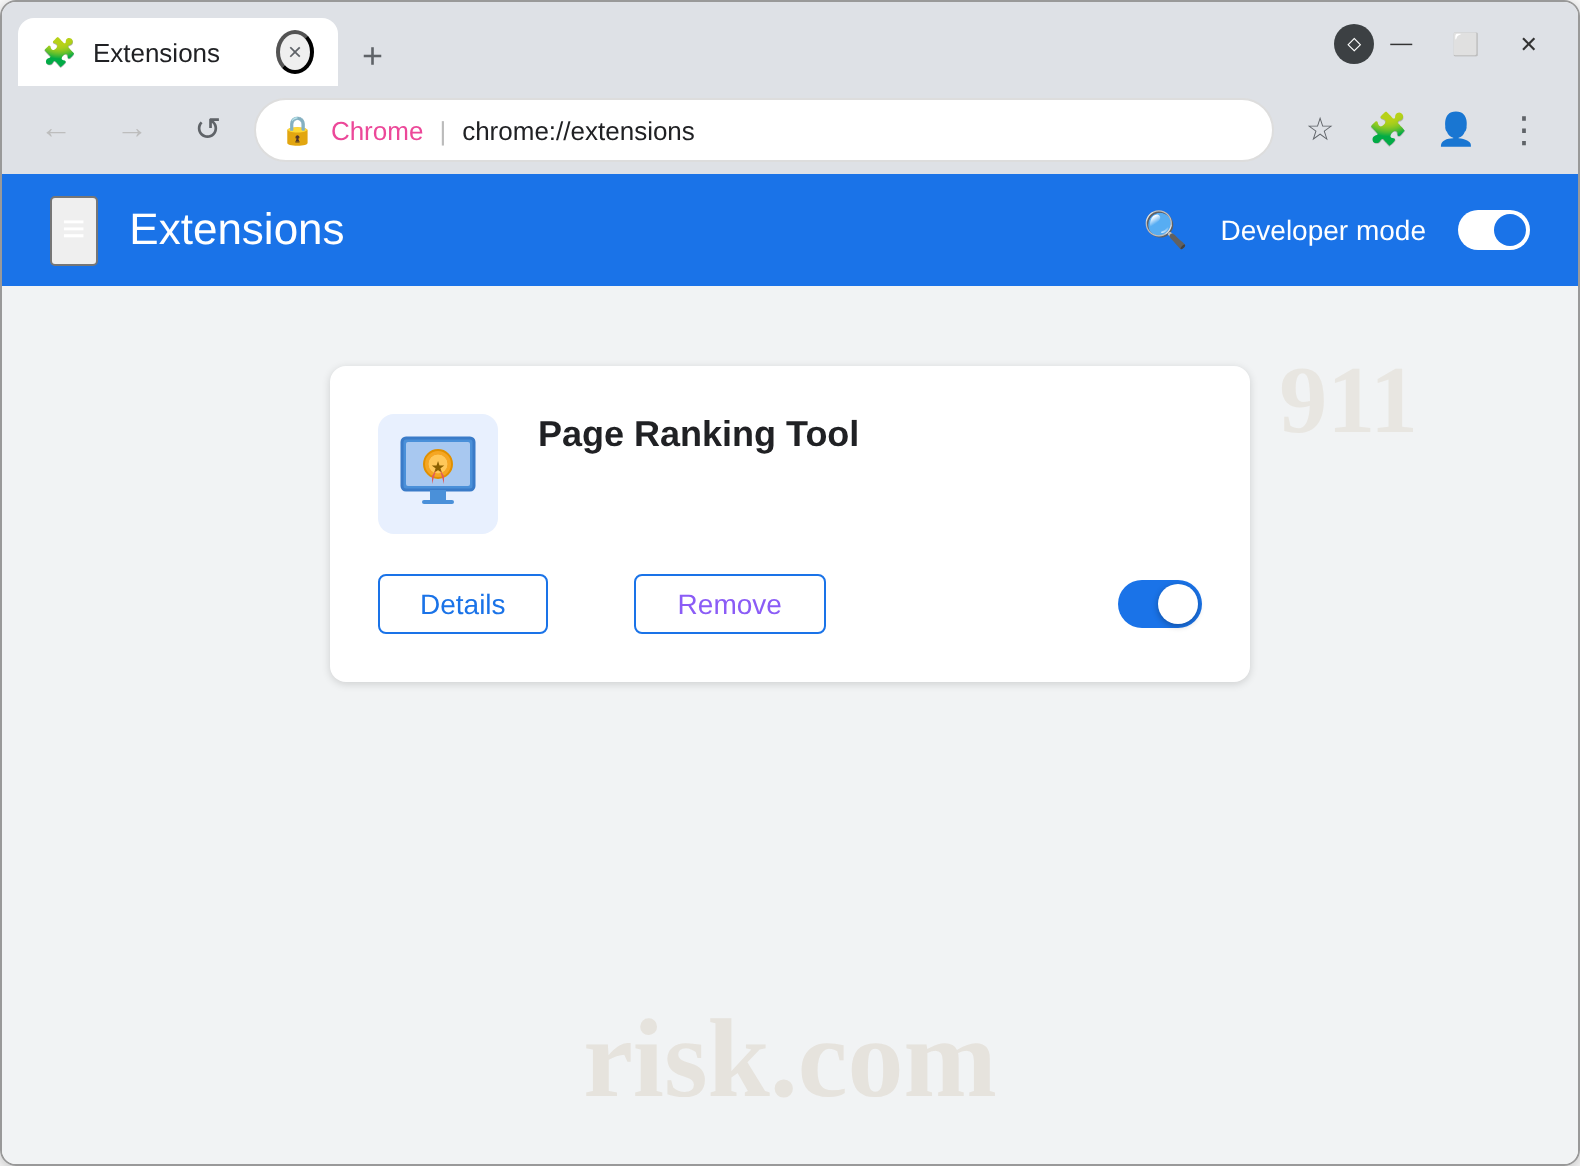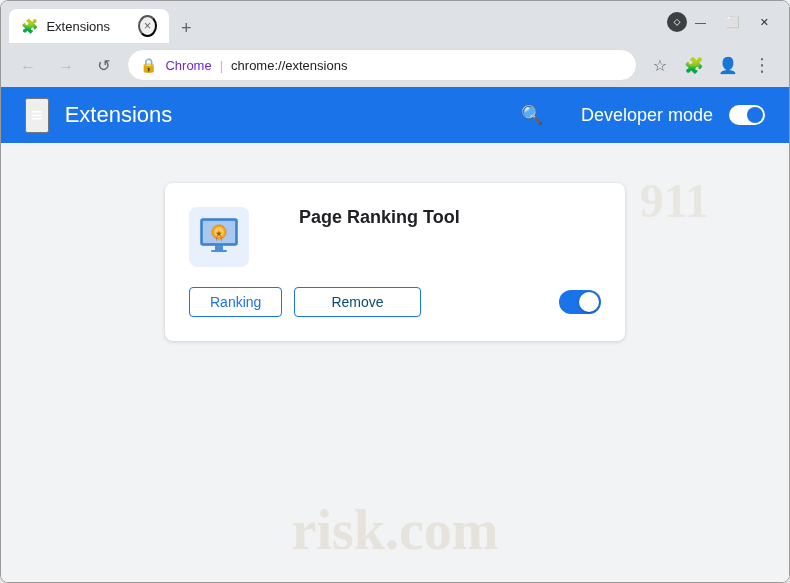--- a/index.html
+++ b/index.html
@@ -19,56 +19,56 @@
     .window-controls { display: flex; align-items: center; gap: 4px; padding-right: 4px; }
     .win-btn { background: none; border: none; font-size: 11px; color: #333; cursor: pointer; padding: 4px 8px; border-radius: 4px; }
     .profile-icon { width: 20px; height: 20px; background: #3c4043; border-radius: 50%; display: flex; align-items: center; justify-content: center; color: white; font-size: 10px; }
 
     
     .address-bar-row { background: #dee1e6; height: 44px; display: flex; align-items: center; padding: 0 12px; gap: 8px; flex-shrink: 0; }
     .nav-btn { background: none; border: none; cursor: pointer; color: #5f6368; font-size: 16px; padding: 4px; border-radius: 50%; width: 30px; height: 30px; display: flex; align-items: center; justify-content: center; }
     .nav-btn.disabled { color: #bdbdbd; cursor: default; }
     .address-bar { flex: 1; background: #fff; border-radius: 20px; height: 32px; display: flex; align-items: center; padding: 0 12px; gap: 8px; border: 1px solid #ddd; }
     .site-icon { font-size: 14px; }
-    .chrome-label { font-size: 13px; color: #6d28d9; }
+    .chrome-label { font-size: 13px; color: #ec4899; }
     .separator { color: #bbb; font-size: 13px; }
     .url-text { font-size: 13px; color: #202124; flex: 1; }
     .address-actions { display: flex; gap: 4px; }
     .addr-icon-btn { background: none; border: none; cursor: pointer; color: #5f6368; font-size: 16px; padding: 4px; border-radius: 50%; width: 30px; height: 30px; display: flex; align-items: center; justify-content: center; }
     .more-menu { background: none; border: none; cursor: pointer; color: #5f6368; font-size: 18px; padding: 4px; border-radius: 50%; }
 
     
     .ext-header { background: #1a73e8; height: 56px; display: flex; align-items: center; padding: 0 24px; gap: 16px; flex-shrink: 0; }
     .hamburger { color: #fff; font-size: 20px; cursor: pointer; padding: 4px; }
     .ext-title { color: #fff; font-size: 22px; font-weight: 400; flex: 1; }
     .header-actions { display: flex; align-items: center; gap: 16px; }
     .search-icon-btn { background: none; border: none; cursor: pointer; color: #fff; font-size: 18px; }
-    .dev-mode-label { color: #fff; font-size: 18px; margin-left: 21px; }
+    .dev-mode-label { color: #fff; font-size: 14px; }
     .toggle { width: 36px; height: 20px; background: #fff; border-radius: 10px; position: relative; cursor: pointer; }
     .toggle-knob { width: 16px; height: 16px; background: #1a73e8; border-radius: 50%; position: absolute; top: 2px; right: 2px; }
 
     
     .main-content { background: #f1f3f4; flex: 1; display: flex; align-items: flex-start; justify-content: center; padding: 40px 20px; position: relative; overflow: hidden; }
 
     
     .watermark { position: absolute; bottom: 20px; left: 50%; transform: translateX(-50%); font-size: 56px; font-weight: bold; color: rgba(200, 180, 150, 0.25); white-space: nowrap; font-family: serif; pointer-events: none; }
     .watermark-top { position: absolute; top: 30px; right: 80px; font-size: 48px; font-weight: bold; color: rgba(200, 180, 150, 0.2); font-family: serif; pointer-events: none; }
 
     
     .ext-card { background: #fff; border-radius: 8px; box-shadow: 0 1px 4px rgba(0,0,0,0.15); padding: 24px; width: 460px; position: relative; z-index: 1; }
     .card-top { display: flex; gap: 20px; margin-bottom: 20px; }
     .ext-icon-container { flex-shrink: 0; }
     .ext-icon { width: 60px; height: 60px; background: #e8f0fe; border-radius: 8px; display: flex; align-items: center; justify-content: center; }
     .ext-icon svg { width: 48px; height: 48px; }
     .card-info { flex: 1; }
-    .ext-name { font-size: 18px; font-weight: 600; color: #202124; margin-bottom: 8px; margin-left: 30px; }
+    .ext-name { font-size: 18px; font-weight: 600; color: #202124; margin-bottom: 8px; }
     .ext-desc { font-size: 14px; color: #5f6368; line-height: 1.5; }
     .card-actions { display: flex; align-items: center; gap: 12px; }
     .btn-details { background: #fff; border: 1px solid #1a73e8; color: #1a73e8; padding: 6px 20px; border-radius: 4px; font-size: 14px; cursor: pointer; }
-    .btn-remove { background: #fff; border: 1px solid #1a73e8; color: #0c4a6e; padding: 6px 36px; border-radius: 4px; font-size: 14px; cursor: pointer; }
+    .btn-remove { background: #fff; border: 1px solid #1a73e8; color: #8b5cf6; padding: 6px 21px; border-radius: 4px; font-size: 14px; cursor: pointer; margin-left: 31px; }
     .spacer { flex: 1; }
     .ext-toggle { width: 42px; height: 24px; background: #1a73e8; border-radius: 12px; position: relative; cursor: pointer; }
     .ext-toggle-knob { width: 20px; height: 20px; background: #fff; border-radius: 50%; position: absolute; top: 2px; right: 2px; box-shadow: 0 1px 3px rgba(0,0,0,0.3); }
   </style>
 </head>
 <body>
 
 <div class="window">
 
   <div class="title-bar">
@@ -144,21 +144,21 @@
               <polygon points="21,25 23,22 21,29" fill="#e05c5c"></polygon>
               <polygon points="27,25 25,22 27,29" fill="#e05c5c"></polygon>
             </svg>
           </div>
         </div>
         <div class="card-info">
           <div class="ext-name">Page Ranking Tool</div>
         </div>
       </div>
       <div class="card-actions">
-        <button class="btn-details">Ranking</button>
+        <button class="btn-details">Details</button>
         <button class="btn-remove">Remove</button>
         <div class="spacer"></div>
         <div class="ext-toggle">
           <div class="ext-toggle-knob"></div>
         </div>
       </div>
     </div>
 
     <div class="watermark">risk.com</div>
   </div>

